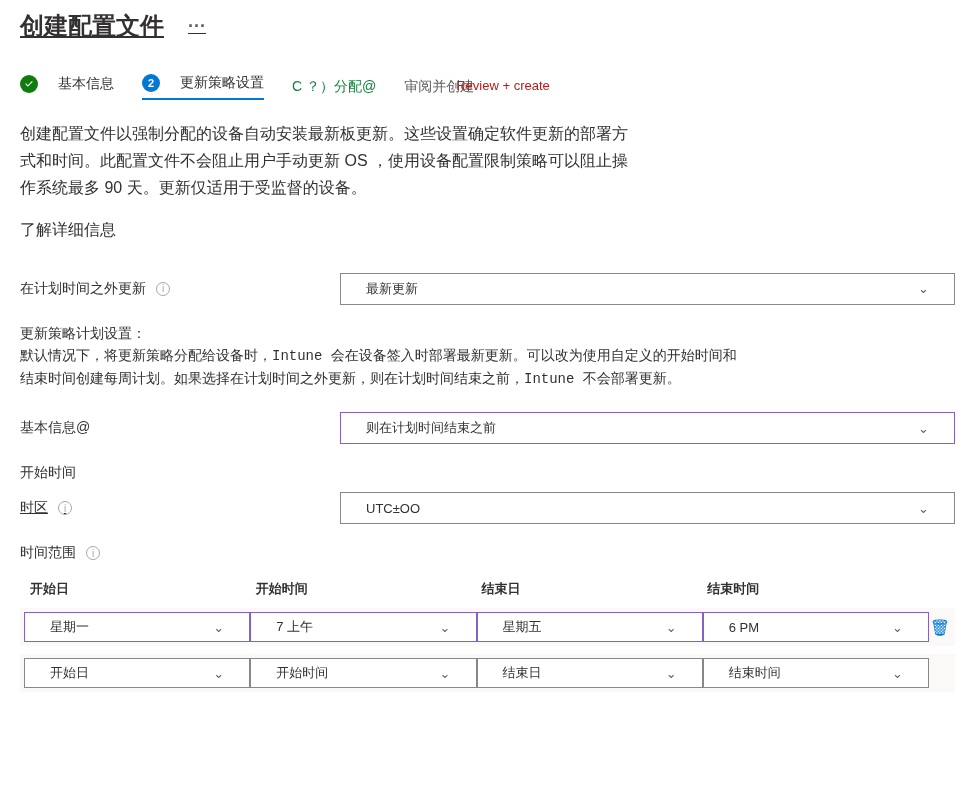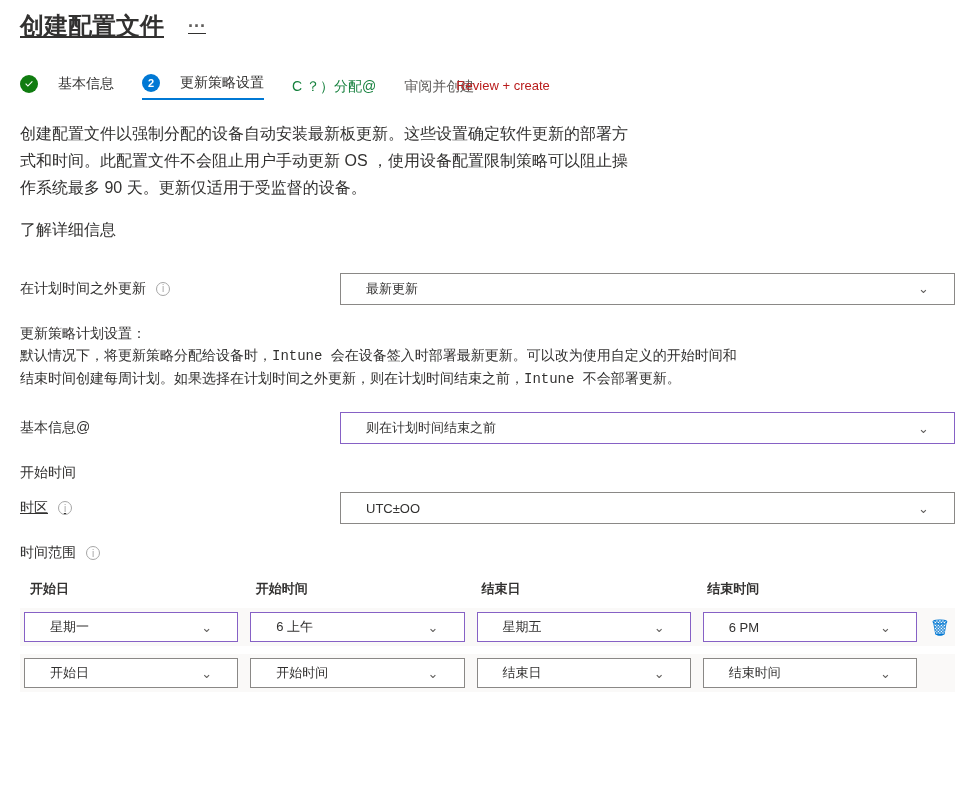--- a/index.html
+++ b/index.html
@@ -31,21 +31,21 @@
     .select-box { flex: 1; border: 1px solid #8a8886; height: 32px; padding: 0 25px; display: flex; align-items: center; justify-content: space-between; font-size: 13px; cursor: pointer; background: #fff; }
     .select-box.purple { border-color: #8661c5; }
     .chevron { border-left: 1px solid transparent; padding-left: 8px; color: #605e5c; }
     .section-title { font-size: 14px; margin-bottom: 2px; }
     .section-desc { font-size: 14px; line-height: 1.7; max-width: 720px; margin-bottom: 20px; font-family: Liberation Mono, monospace; }
     .subheading { font-size: 14px; margin: 16px 0 10px 0; }
     .weekly-section { margin-top: 8px; }
     .time-row-labels { display: flex; gap: 12px; margin: 18px 0 10px 0; padding-left: 10px; }
     .time-row-labels > div { flex: 1; font-size: 13px; font-weight: 600; }
     .time-rows { display: flex; flex-direction: column; gap: 8px; }
-    .time-row { display: flex; gap: 12px; align-items: center; background: #faf9f8; padding: 4px; }
+    .time-row { display: flex; align-items: center; background: #faf9f8; padding: 4px; }
     .time-row .select-box { flex: 1; height: 30px; }
     .delete-btn { width: 22px; color: #0078d4; font-size: 16px; cursor: pointer; display: flex; align-items: center; justify-content: center; }
     .delete-spacer { width: 22px; }
     .check-svg { width: 12px; height: 12px; }
   </style>
 </head>
 <body>
 
 <div class="container">
   <div class="page-title">
@@ -132,21 +132,21 @@
       <div style="flex:0 0 22px;"></div>
     </div>
 
     <div class="time-rows">
       <div class="time-row">
         <div class="select-box purple">
           <span>星期一</span>
           <span class="chevron">⌄</span>
         </div>
         <div class="select-box purple">
-          <span>6 上午</span>
+          <span>7 上午</span>
           <span class="chevron">⌄</span>
         </div>
         <div class="select-box purple">
           <span>星期五</span>
           <span class="chevron">⌄</span>
         </div>
         <div class="select-box purple">
           <span>6 PM</span>
           <span class="chevron">⌄</span>
         </div>

